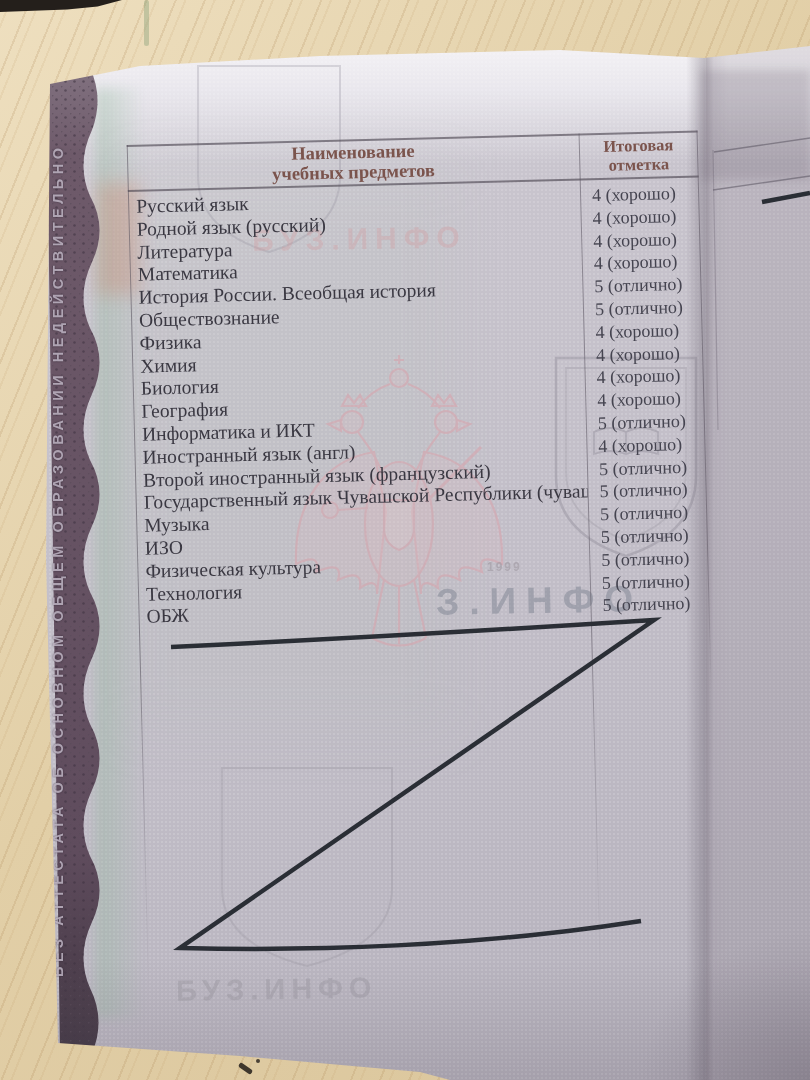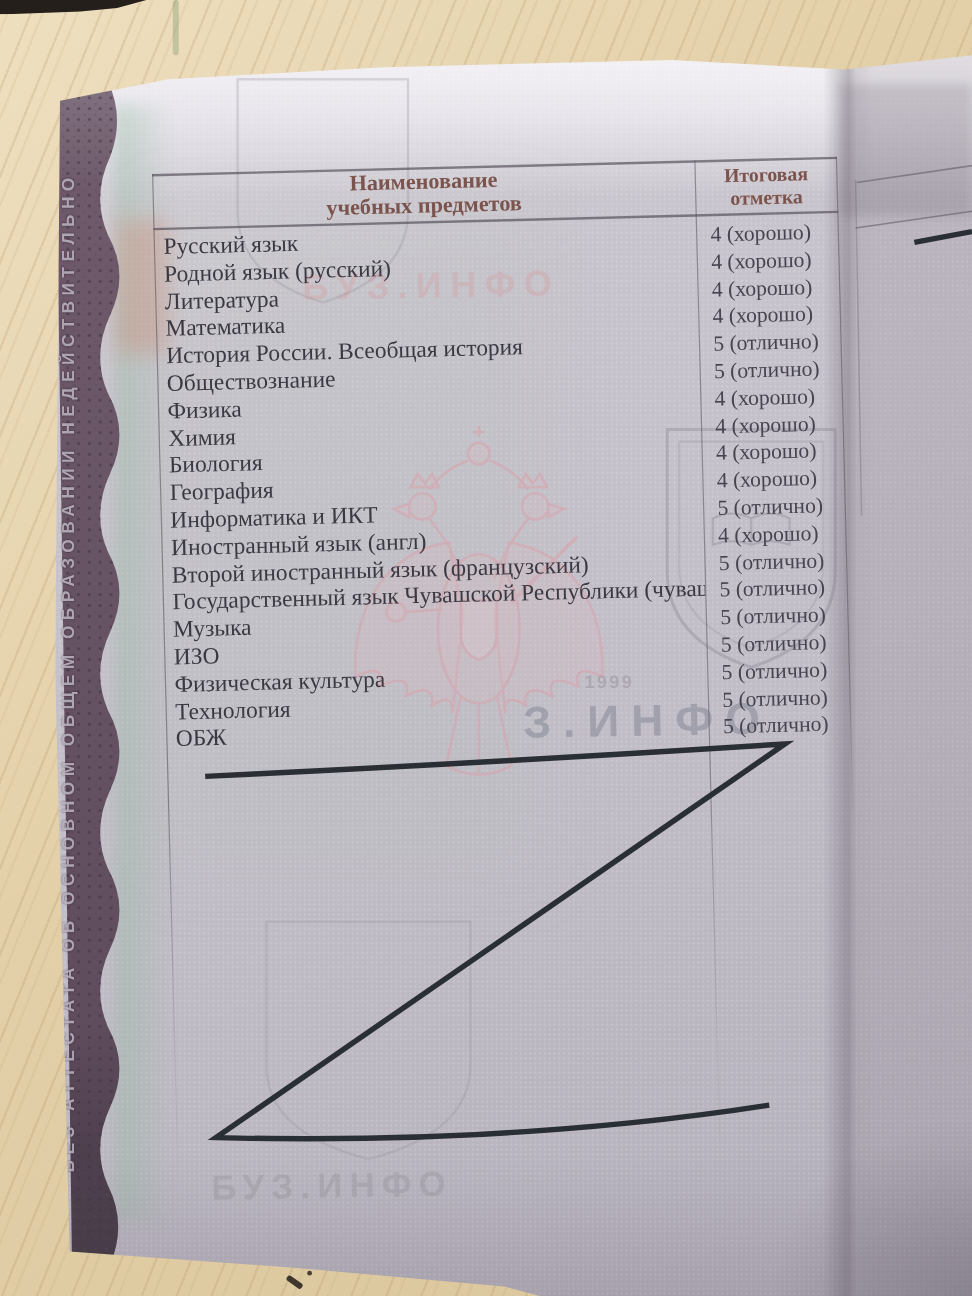--- a/index.html
+++ b/index.html
@@ -46,21 +46,21 @@
   .strip-text{left:50px;top:185px;width:30px;height:792px;
         writing-mode:vertical-rl;transform:rotate(180deg);
         font-family:"Liberation Sans",sans-serif;font-weight:bold;font-size:14.5px;
         letter-spacing:4.5px;color:rgba(198,188,202,.82);
         text-shadow:0 0 2px rgba(38,28,42,.65);white-space:nowrap;}
 
   
   .wm-text{font-family:"Liberation Sans",sans-serif;font-weight:bold;white-space:nowrap;}
   .wm-top{left:252px;top:222px;font-size:30px;letter-spacing:7px;color:rgba(213,148,152,.30);transform:rotate(-1deg);}
   .wm-center{left:436px;top:580px;font-size:37px;letter-spacing:10px;color:rgba(126,132,146,.50);transform:rotate(-1deg);}
-  .wm-year{left:487px;top:560px;font-size:15px;letter-spacing:2px;color:rgba(158,152,160,.60);}
+  .wm-year{left:487px;top:560px;font-size:12px;letter-spacing:2px;color:rgba(158,152,160,.60);}
   .wm-bottom{left:176px;top:973px;font-size:29px;letter-spacing:6px;color:rgba(146,143,152,.36);transform:rotate(-1deg);}
 
   
   .table-area{left:126px;top:118px;width:572px;height:880px;
         transform:rotate(-1.45deg);transform-origin:0 0;color:#3a3842;}
   .tline{position:absolute;background:rgba(72,66,78,.62);}
   .h-top{left:0;top:27px;width:571px;height:1.6px;}
   .h-bot{left:0;top:72px;width:571px;height:1.6px;}
   .v-left{left:0;top:27px;width:1.4px;height:845px;
         background:linear-gradient(to bottom,rgba(82,76,88,.55) 0 62%,rgba(82,76,88,.22) 80%,rgba(0,0,0,0));}

